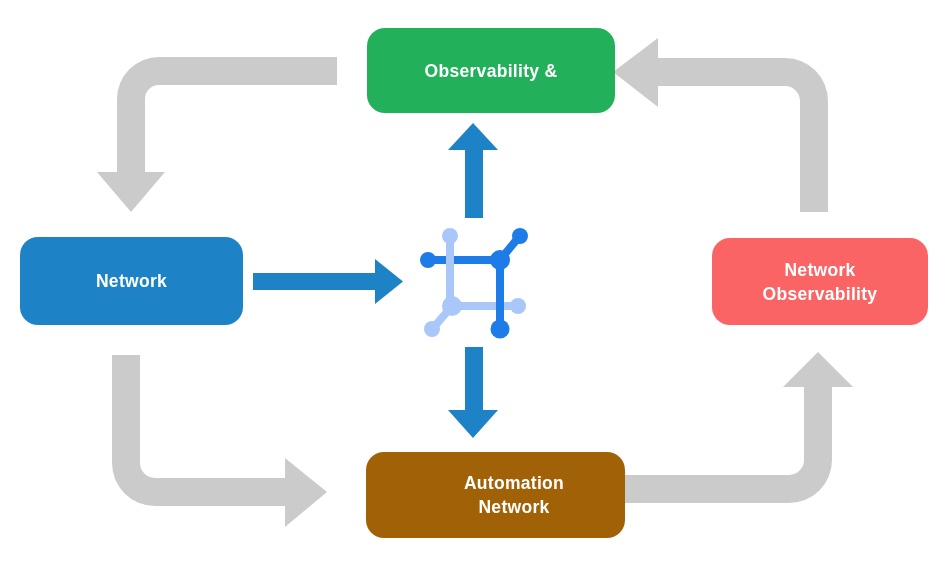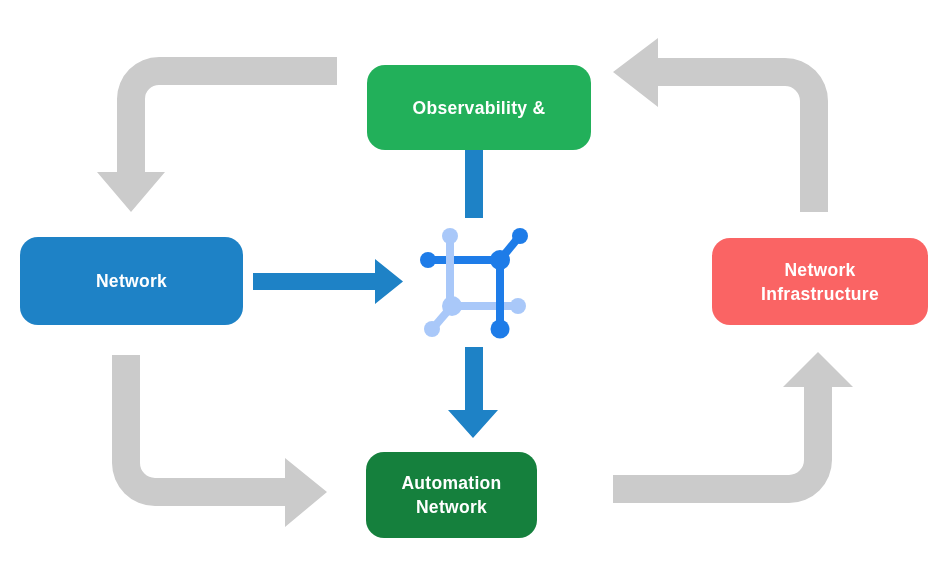--- a/index.html
+++ b/index.html
@@ -63,29 +63,29 @@
     <circle cx="452" cy="306" r="10" fill="#A9C8F9"></circle>
 
     <line x1="500" y1="260" x2="500" y2="326" stroke-width="8" stroke="#1E7CE8"></line>
     <circle cx="500" cy="329" r="9.5" fill="#1E7CE8"></circle>
     <line x1="500" y1="260" x2="518" y2="238" stroke-width="8" stroke="#1E7CE8"></line>
     <circle cx="520" cy="236" r="8" fill="#1E7CE8"></circle>
     <circle cx="500" cy="260" r="10" fill="#1E7CE8"></circle>
   </g>
 </svg>
 
-<div class="node" style="left: 367px; top: 28px; width: 224px; height: 85px; background: rgb(34, 176, 90); margin-top: 37px;">
+<div class="node" style="left: 367px; top: 28px; width: 248px; height: 85px; background: rgb(34, 176, 90);">
   <span>Observability &amp;</span>
 </div>
 
 <div class="node" style="left: 20px; top: 237px; width: 223px; height: 88px; background: rgb(30, 130, 198);">
   <span>Network</span>
 </div>
 
 <div class="node" style="left: 712px; top: 238px; width: 216px; height: 87px; background: rgb(250, 100, 100);">
   <span>Network</span>
-  <span>Infrastructure</span>
+  <span>Observability</span>
 </div>
 
-<div class="node" style="left: 366px; top: 452px; width: 171px; height: 86px; background: #15803d;">
+<div class="node" style="left: 366px; top: 452px; width: 222px; height: 86px; background: #a16207; padding-left: 37px;">
   <span>Automation</span>
   <span>Network</span>
 </div>
 
 </body></html>

